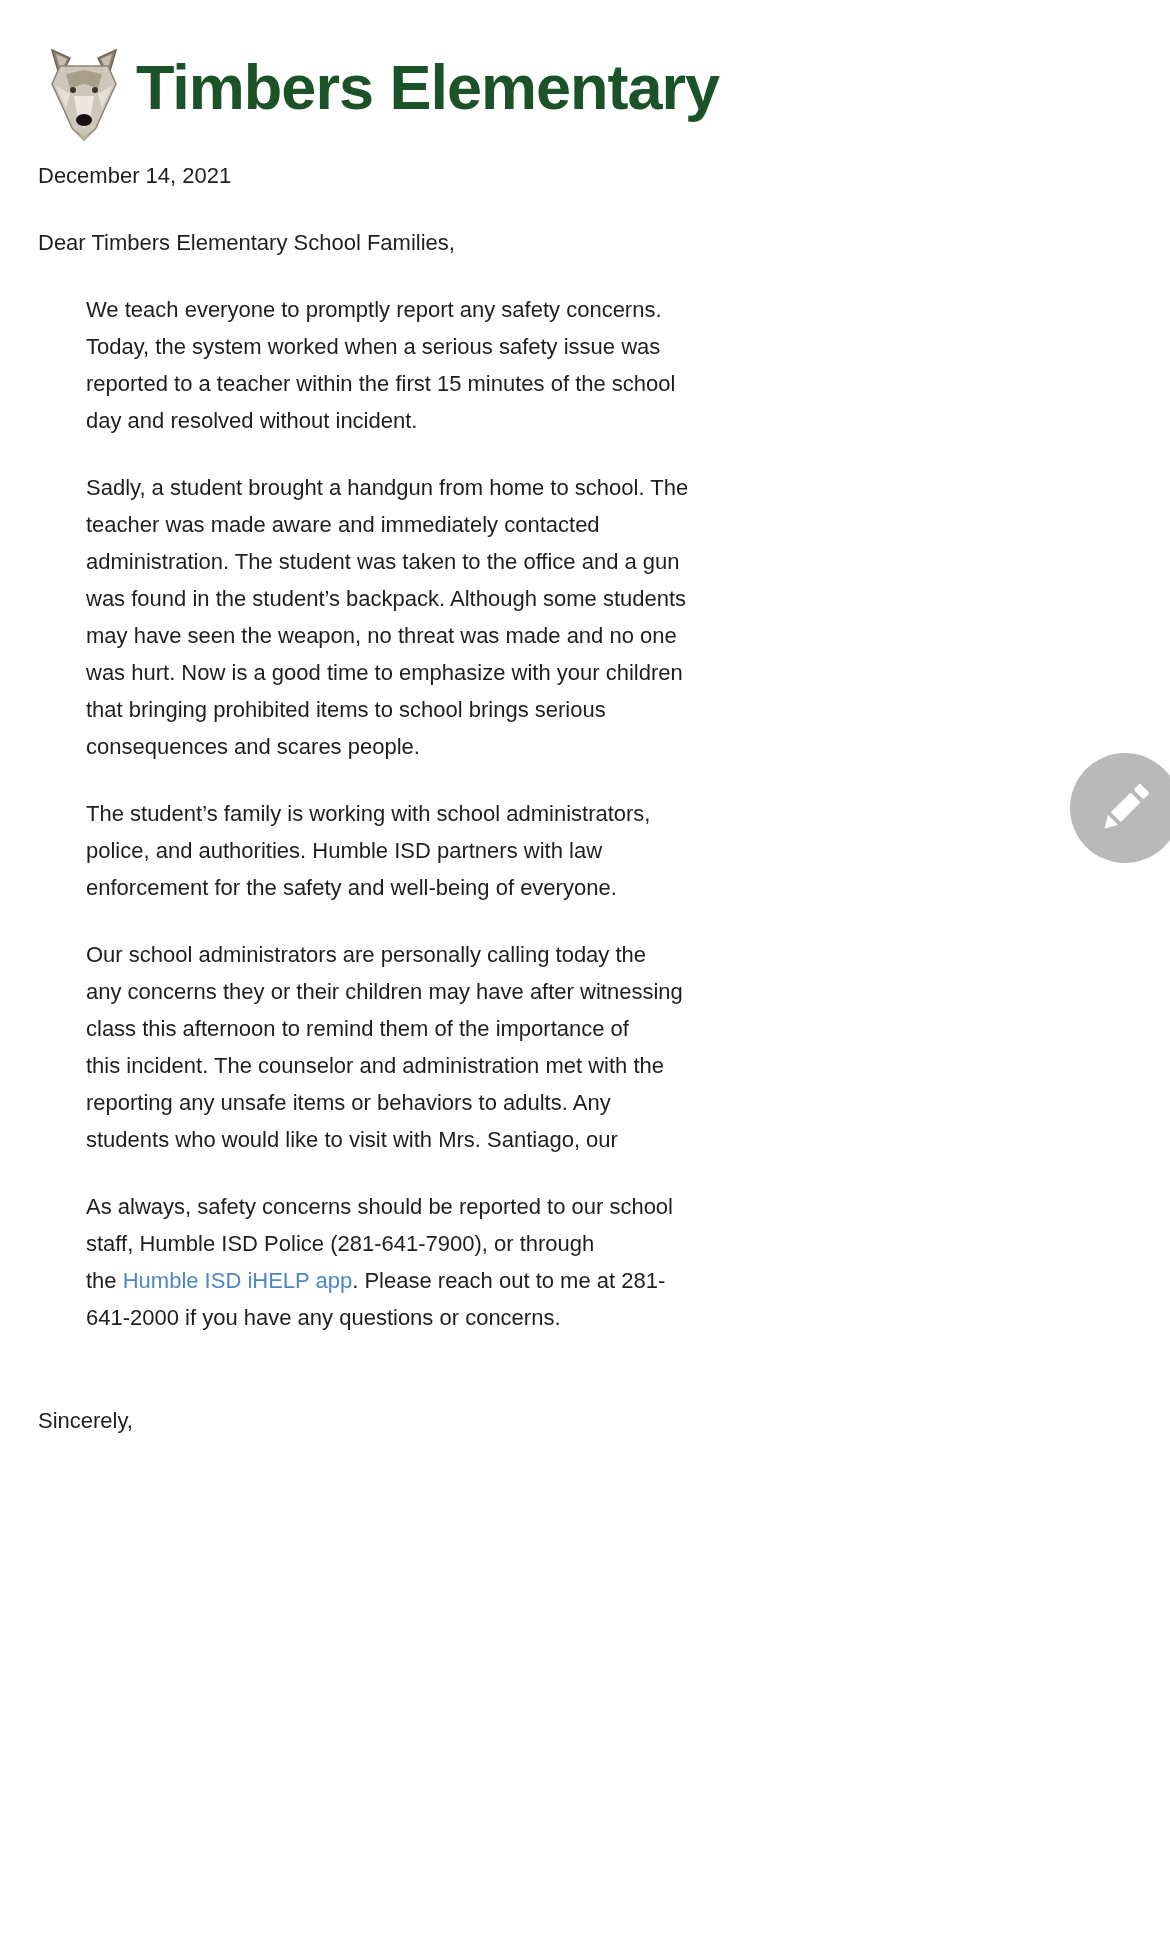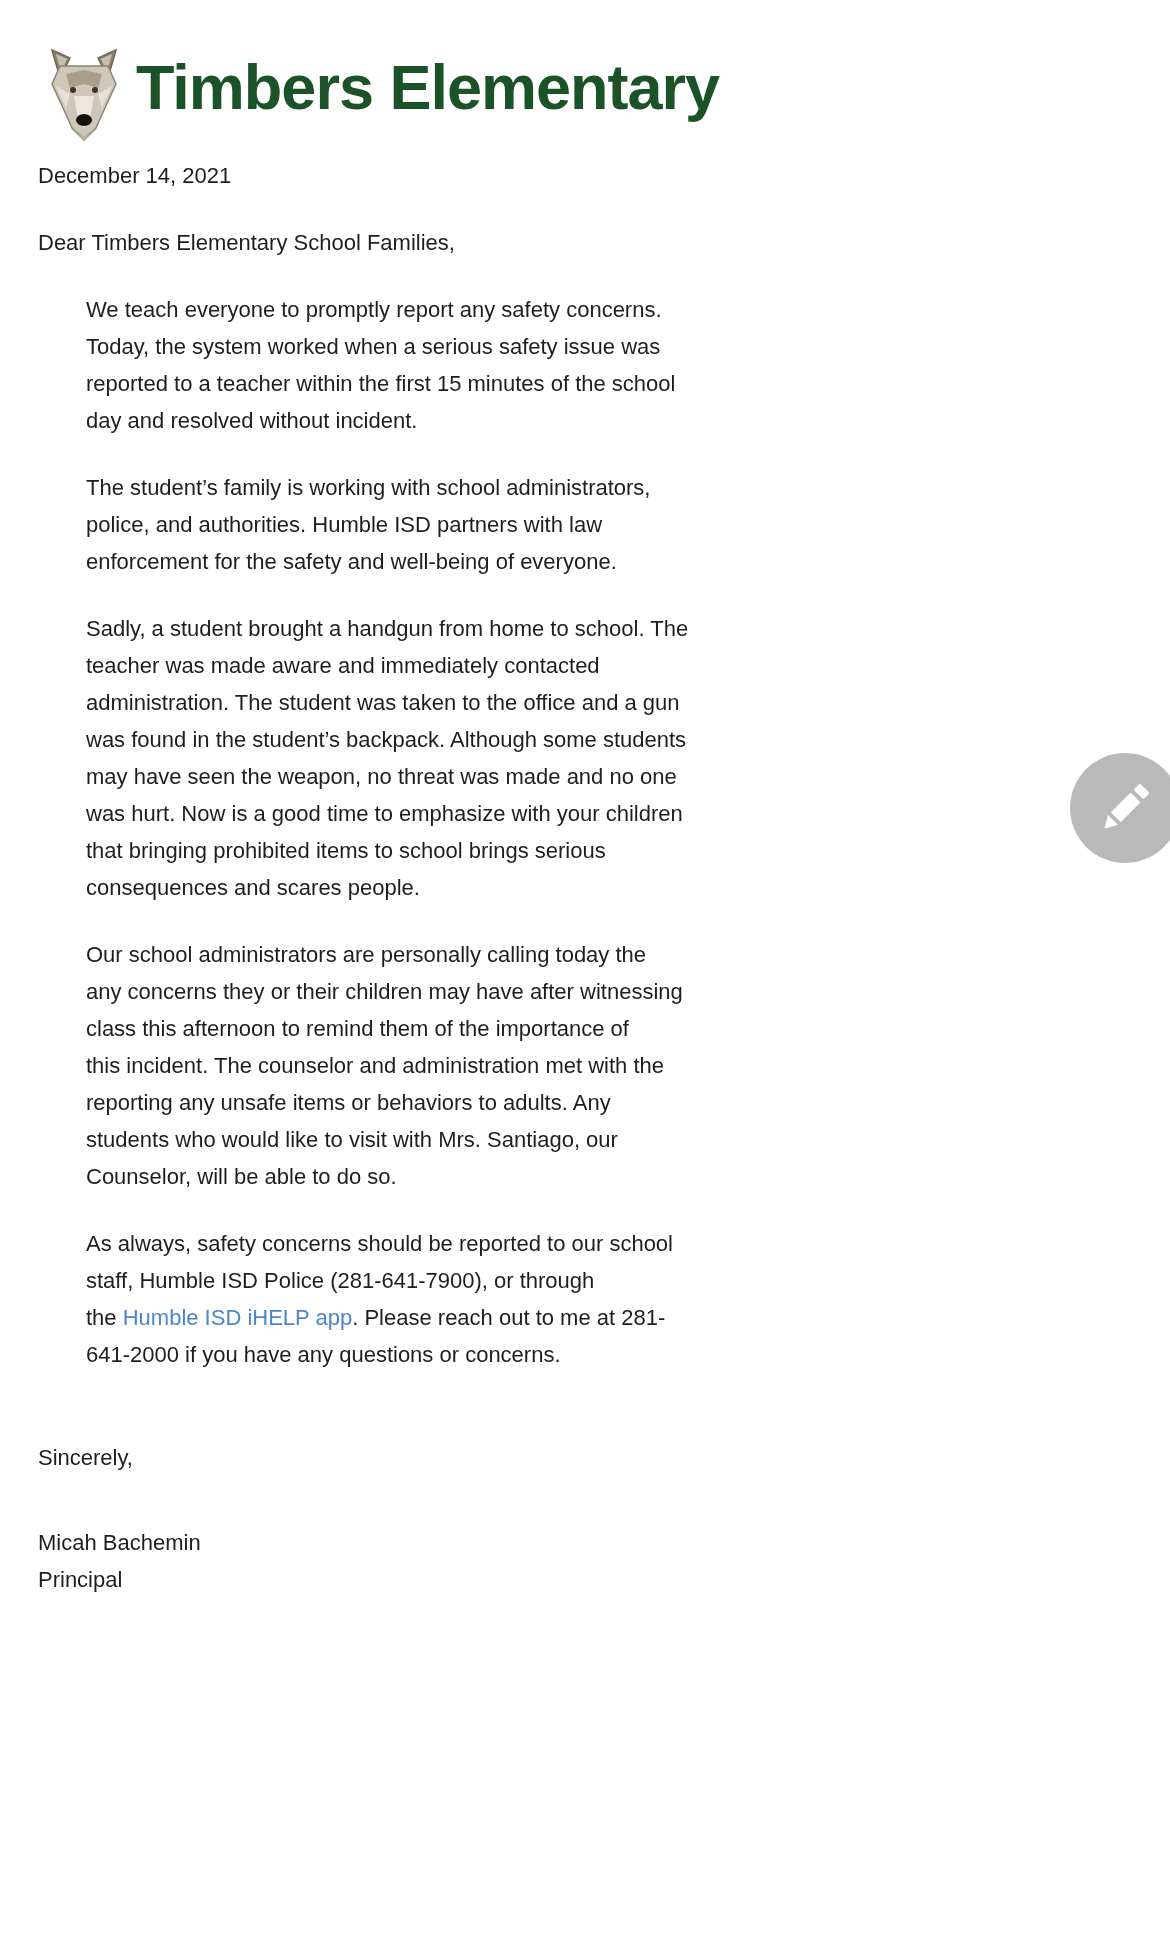--- a/index.html
+++ b/index.html
@@ -86,56 +86,51 @@
     <div class="salutation">Dear Timbers Elementary School Families,</div>
 
     <div>
         <p class="para">
           <span class="line"><span>We teach everyone to promptly report any safety concerns.</span></span>
           <span class="line"><span>Today, the system worked when a serious safety issue was</span></span>
           <span class="line"><span>reported to a teacher within the first 15 minutes of the school</span></span>
           <span class="line"><span>day and resolved without incident.</span></span>
         </p>
         <p class="para">
-          <span class="line"><span>The student’s family is working with school administrators,</span></span>
-          <span class="line"><span>police, and authorities. Humble ISD partners with law</span></span>
-          <span class="line"><span>enforcement for the safety and well-being of everyone.</span></span>
-        </p>
-        <p class="para">
           <span class="line"><span>Sadly, a student brought a handgun from home to school. The</span></span>
           <span class="line"><span>teacher was made aware and immediately contacted</span></span>
           <span class="line"><span>administration. The student was taken to the office and a gun</span></span>
           <span class="line"><span>was found in the student’s backpack. Although some students</span></span>
           <span class="line"><span>may have seen the weapon, no threat was made and no one</span></span>
           <span class="line"><span>was hurt. Now is a good time to emphasize with your children</span></span>
           <span class="line"><span>that bringing prohibited items to school brings serious</span></span>
           <span class="line"><span>consequences and scares people.</span></span>
         </p>
         <p class="para">
+          <span class="line"><span>The student’s family is working with school administrators,</span></span>
+          <span class="line"><span>police, and authorities. Humble ISD partners with law</span></span>
+          <span class="line"><span>enforcement for the safety and well-being of everyone.</span></span>
+        </p>
+        <p class="para">
           <span class="line"><span>Our school administrators are personally calling today the</span></span>
           <span class="line"><span>any concerns they or their children may have after witnessing</span></span>
           <span class="line"><span>class this afternoon to remind them of the importance of</span></span>
           <span class="line"><span>this incident. The counselor and administration met with the</span></span>
           <span class="line"><span>reporting any unsafe items or behaviors to adults. Any</span></span>
           <span class="line"><span>students who would like to visit with Mrs. Santiago, our</span></span>
-          <span class="line"><span>Counselor, will be able to do so.</span></span>
         </p>
         <p class="para">
           <span class="line"><span>As always, safety concerns should be reported to our school</span></span>
           <span class="line"><span>staff, Humble ISD Police (281-641-7900), or through</span></span>
           <span class="line"><span>the </span><span class="link">Humble ISD iHELP app</span><span>. Please reach out to me at 281-</span></span>
           <span class="line"><span>641-2000 if you have any questions or concerns.</span></span>
         </p>
       </div>
 
     <div class="closing">Sincerely,</div>
-    <div class="signature">
-      <div>Micah Bachemin</div>
-      <div>Principal</div>
-    </div>
   </div>
 
   <div class="fab">
     <svg viewBox="0 0 64 64" xmlns="http://www.w3.org/2000/svg">
       <rect x="25" y="4" width="14" height="9" rx="2" fill="#ffffff"></rect>
       <rect x="25" y="17" width="14" height="28" rx="1" fill="#ffffff"></rect>
       <polygon points="25,49 39,49 32,61" fill="#ffffff"></polygon>
     </svg>
   </div>
 

